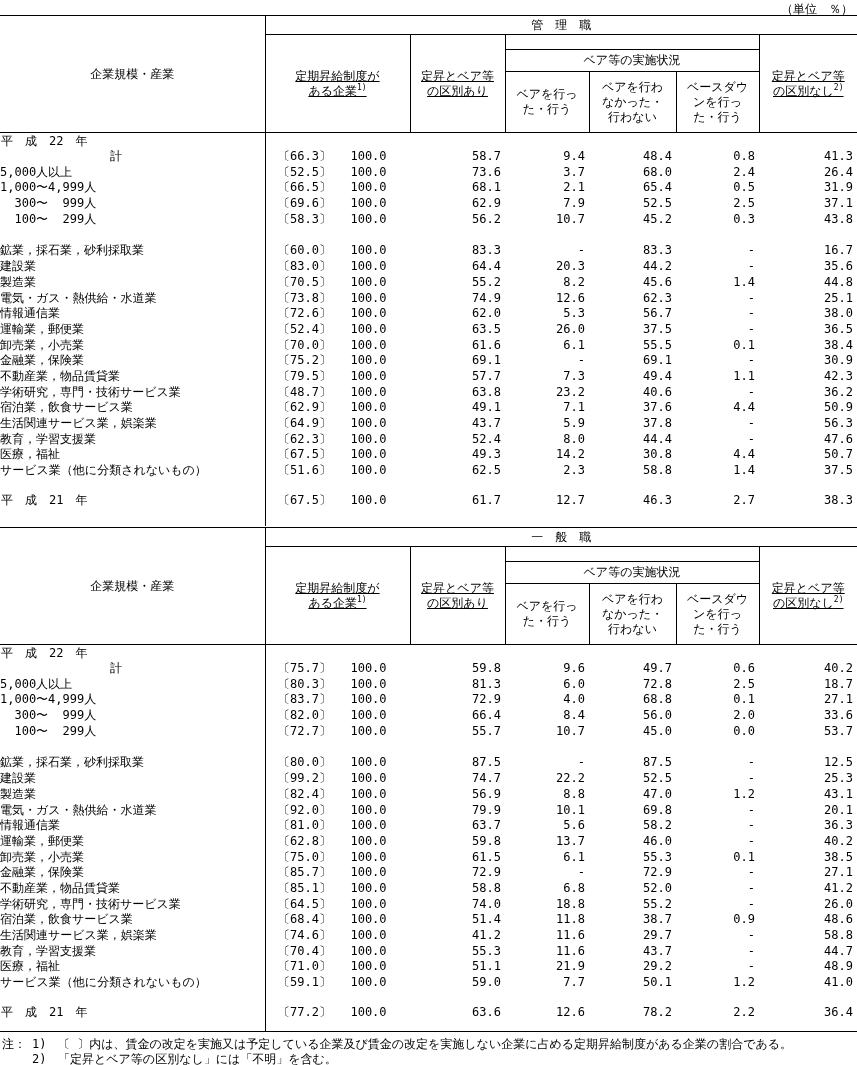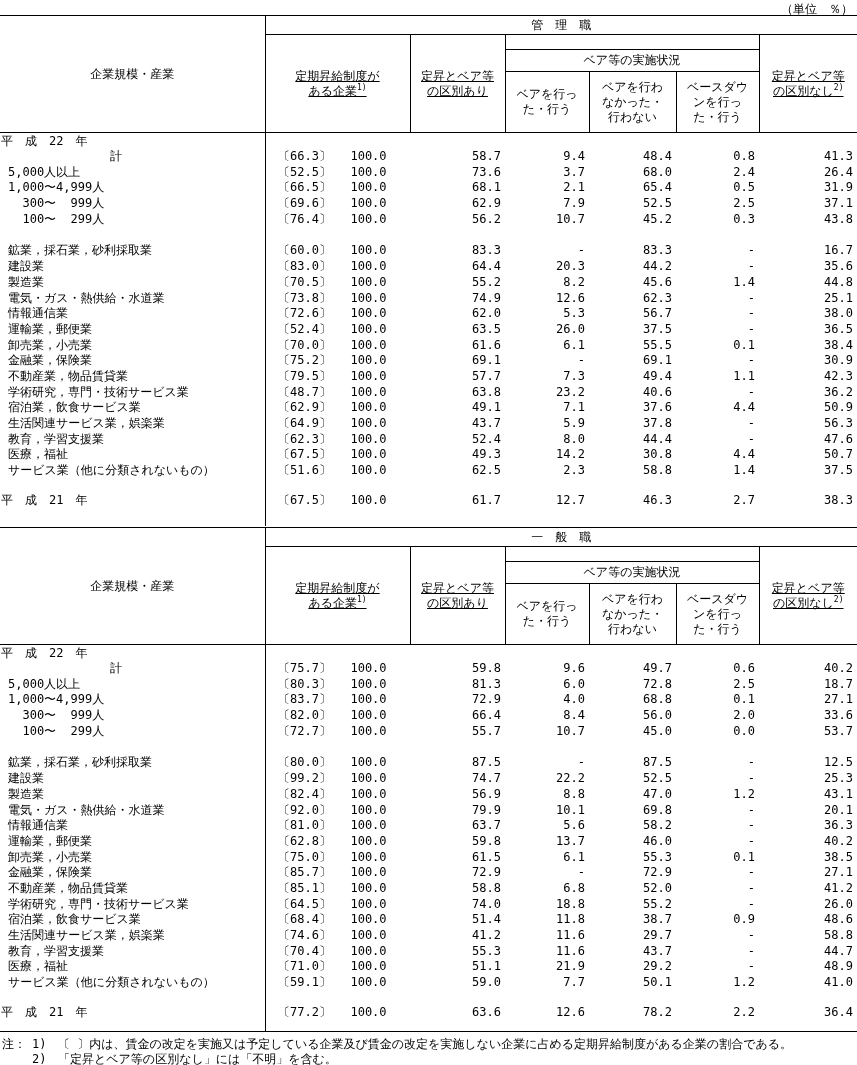--- a/index.html
+++ b/index.html
@@ -14,21 +14,21 @@
   .bt{border-top:1px solid #000;}
   .bb{border-bottom:1px solid #000;}
   .br{border-right:1px solid #000;margin-left:36px;}
   .bl{border-left:1px solid #000;}
   tr.row-title{height:19px;}
   tr.row-gap{height:15px;text-decoration:underline;}
   tr.row-jisshi{height:22px;}
   tr.row-subs{height:61px;}
   tbody tr{height:15.7px;}
   tbody td{line-height:14px;vertical-align:middle;}
-  td.lbl{text-align:left;white-space:pre;border-right:1px solid #000;padding-left:8px;}
+  td.lbl{text-align:left;white-space:pre;border-right:1px solid #000;}
   td.lbl.ind-year{padding-left:1px;}
   td.lbl.ind-total{padding-left:110px;}
   td.num{text-align:right;white-space:pre;padding-right:4px;}
   td.num.v0{padding-right:6px;}
   td.num.v1{padding-right:10px;text-align:center;}
   tr.last td{border-bottom:1px solid #000;}
   sup{font-size:8px;vertical-align:super;line-height:0;}
   #notes{position:absolute;left:2px;top:1037px;line-height:15px;}
   .note-line{display:flex;}
   .note-prefix{width:30px;flex:none;white-space:pre;}
@@ -127,21 +127,21 @@
           <td class="num v0">〔69.6〕</td>
           <td class="num v1">100.0</td>
           <td class="num v2">62.9</td>
           <td class="num v3">7.9</td>
           <td class="num v4">52.5</td>
           <td class="num v5">2.5</td>
           <td class="num v6">37.1</td>
         </tr>
         <tr>
           <td class="lbl">  100〜  299人</td>
-          <td class="num v0">〔76.4〕</td>
+          <td class="num v0">〔58.3〕</td>
           <td class="num v1">100.0</td>
           <td class="num v2">56.2</td>
           <td class="num v3">10.7</td>
           <td class="num v4">45.2</td>
           <td class="num v5">0.3</td>
           <td class="num v6">43.8</td>
         </tr>
         <tr style="height: 16px;">
           <td class="lbl"></td>
           <td class="num v0"></td>

